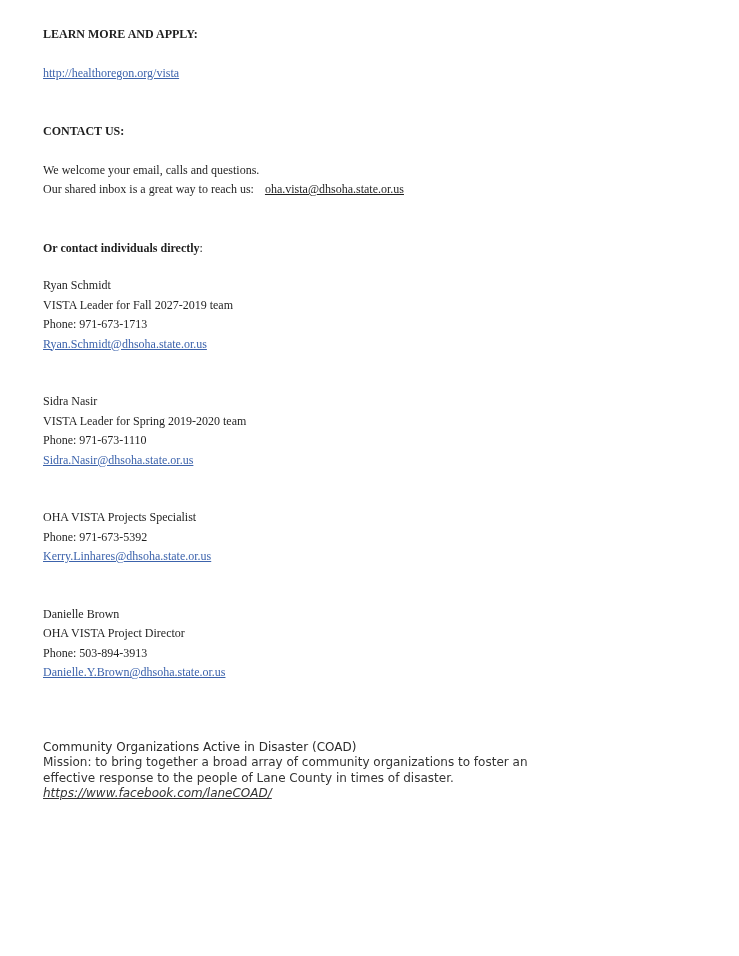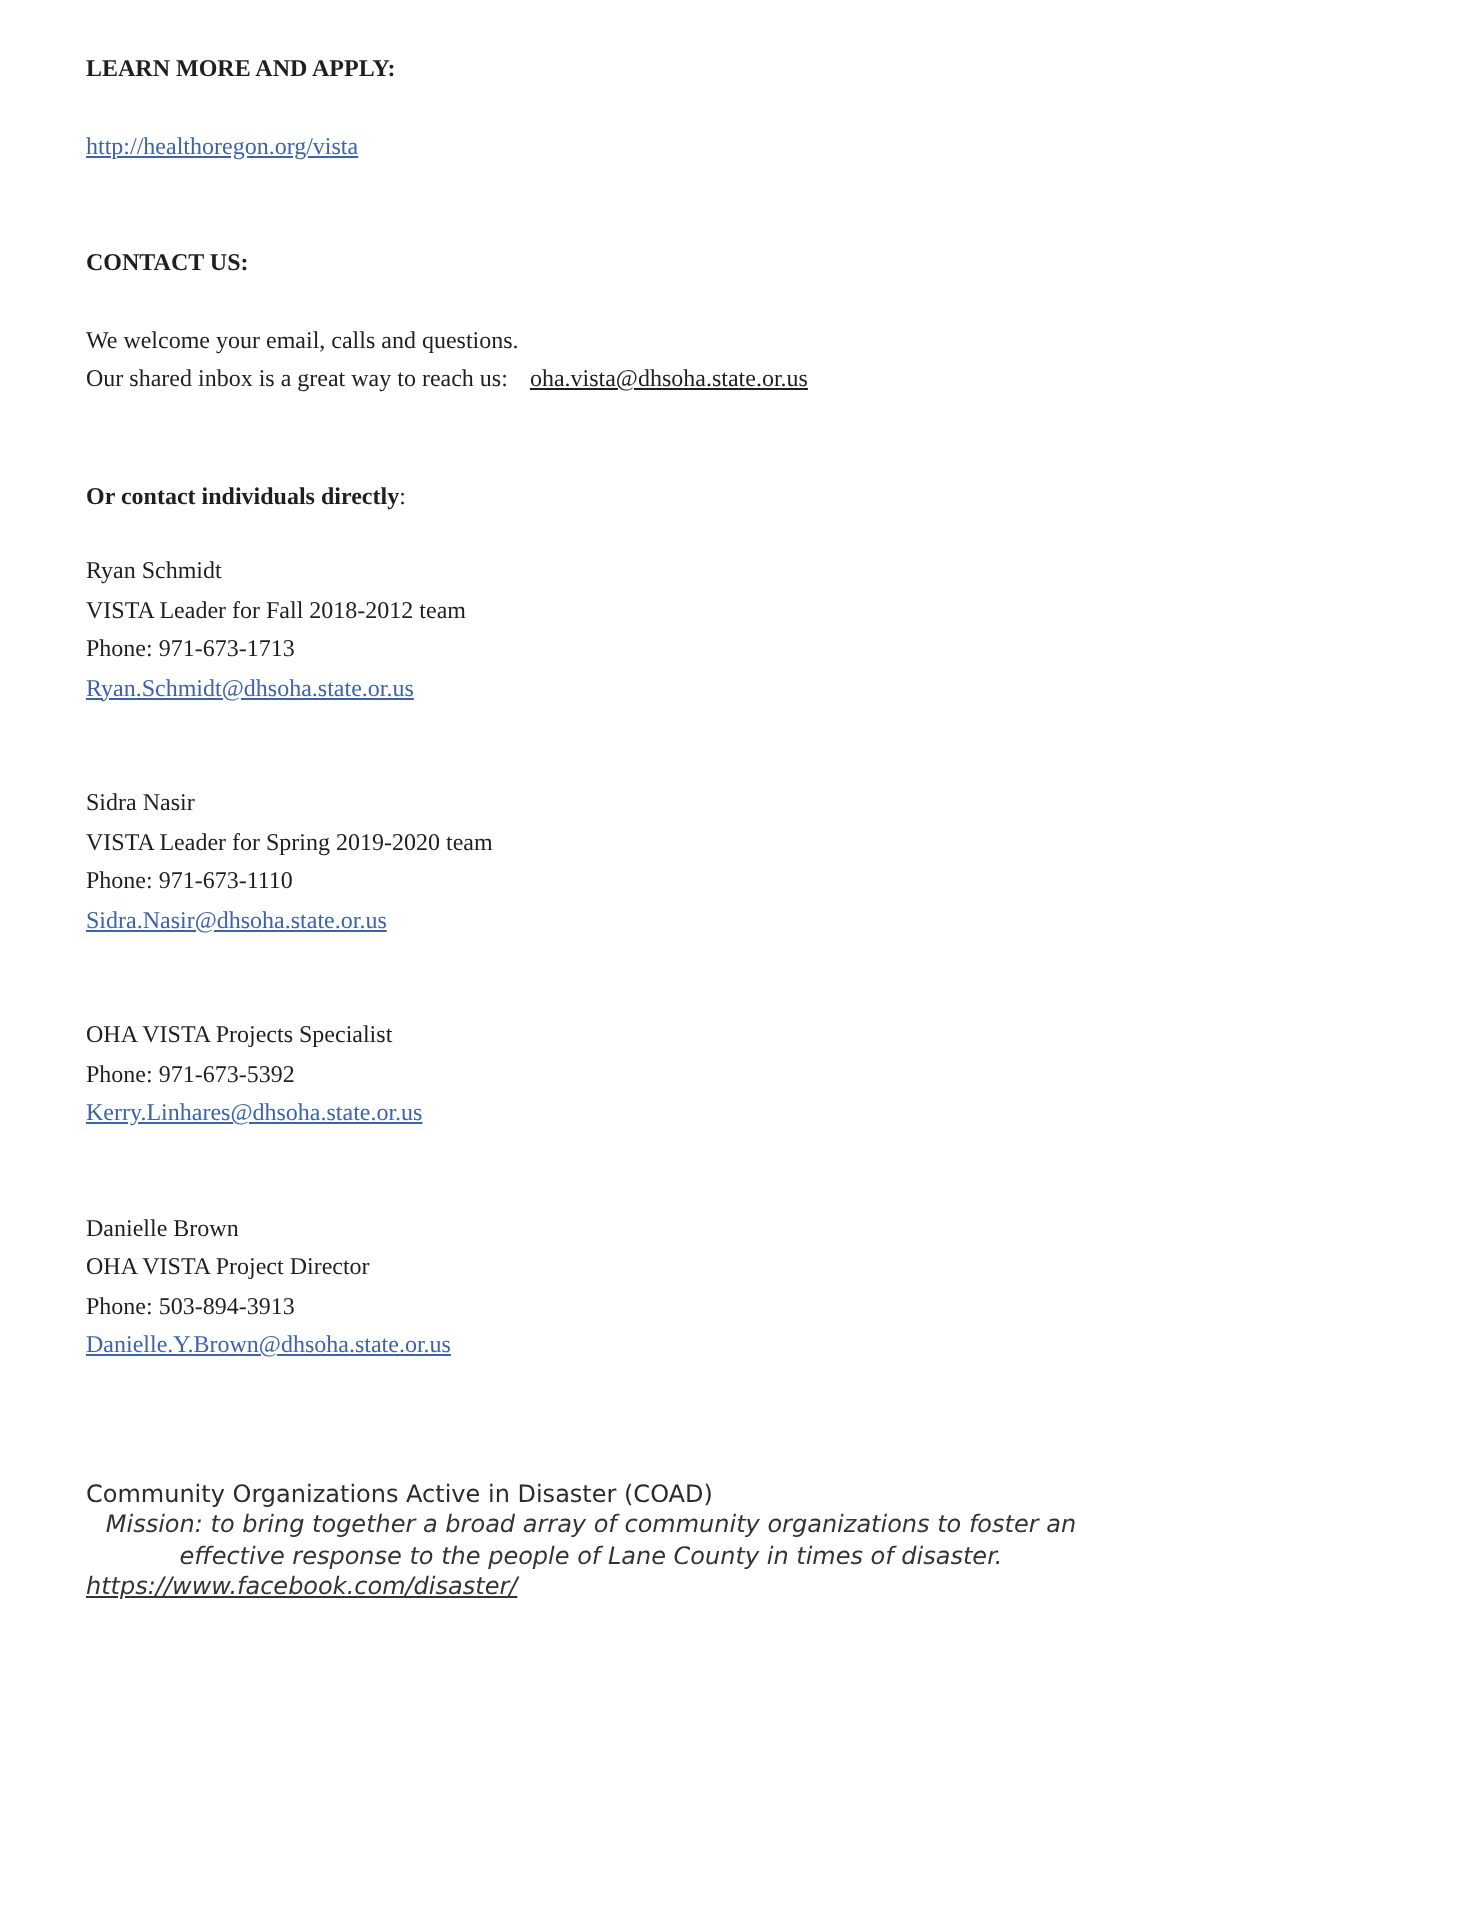--- a/index.html
+++ b/index.html
@@ -26,21 +26,21 @@
 
   a { text-decoration: underline; cursor: pointer; }
   .blue-link { color: #3c63ac; }
   .dark-link { color: #1f1f1f; margin-left: 11px; text-align: right; }
 
   .coad {
     font-family: "DejaVu Sans", "Liberation Sans", sans-serif;
     font-size: 12px; line-height: 15.5px; color: #333333;
   }
   .coad-title { font-weight: normal; color: #2b2b2b; }
-  .coad-mission { font-style: italic; max-width: 505px; text-align: center; }
+  .coad-mission { max-width: 505px; }
   .coad-link { color: #333333; font-style: italic; }
 </style>
 </head>
 <body>
 
 <main class="page">
 
   <p class="serif bold h-learn">LEARN MORE AND APPLY:</p>
 
   <p class="serif p-weblink">
@@ -53,21 +53,21 @@
     <span>We welcome your email, calls and questions.</span><br>
     <span>Our shared inbox is a great way to reach us:</span><a class="dark-link">oha.vista@dhsoha.state.or.us</a>
   </p>
 
   <p class="serif h-individuals">
     <strong>Or contact individuals directly</strong><span class="colon">:</span>
   </p>
 
   <div class="serif contact-block">
     <div>Ryan Schmidt</div>
-    <div>VISTA Leader for Fall 2018-2012 team</div>
+    <div>VISTA Leader for Fall 2027-2019 team</div>
     <div>Phone: 971-673-1713</div>
     <div><a class="blue-link">Ryan.Schmidt@dhsoha.state.or.us</a></div>
   </div>
 
   <div class="serif contact-block">
     <div>Sidra Nasir</div>
     <div>VISTA Leader for Spring 2019-2020 team</div>
     <div>Phone: 971-673-1110</div>
     <div><a class="blue-link">Sidra.Nasir@dhsoha.state.or.us</a></div>
   </div>
@@ -82,17 +82,17 @@
     <div>Danielle Brown</div>
     <div>OHA VISTA Project Director</div>
     <div>Phone: 503-894-3913</div>
     <div><a class="blue-link">Danielle.Y.Brown@dhsoha.state.or.us</a></div>
   </div>
 
   <div class="coad">
     <p class="coad-title">Community Organizations Active in Disaster (COAD)</p>
     <p class="coad-mission">Mission: to bring together a broad array of community organizations to foster an effective response to the people of Lane County in times of disaster.</p>
     <p>
-      <a class="coad-link">https://www.facebook.com/disaster/</a>
+      <a class="coad-link">https://www.facebook.com/laneCOAD/</a>
     </p>
   </div>
 
 </main>
 
 </body></html>

